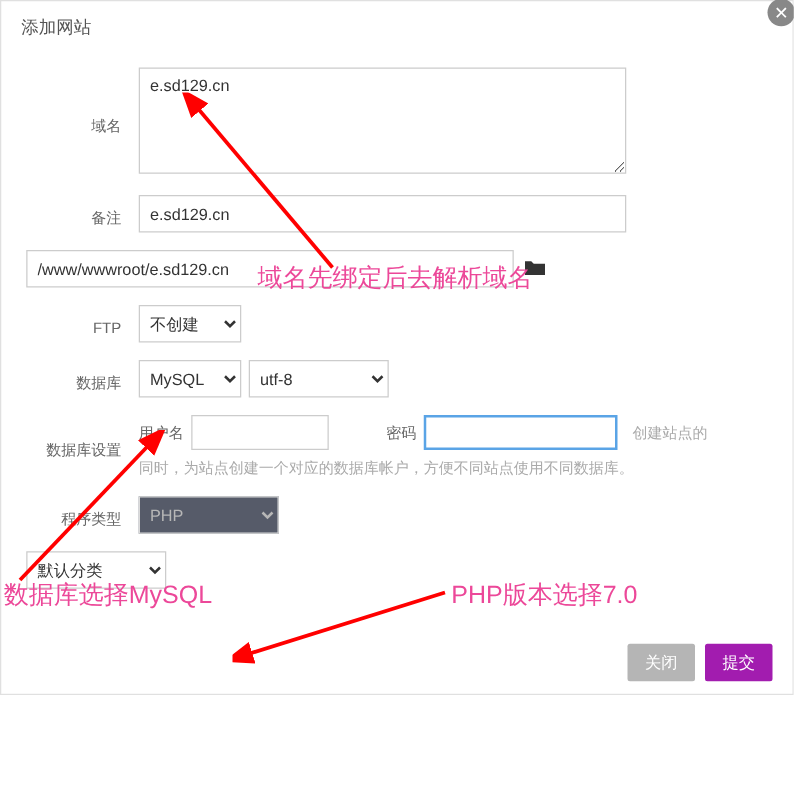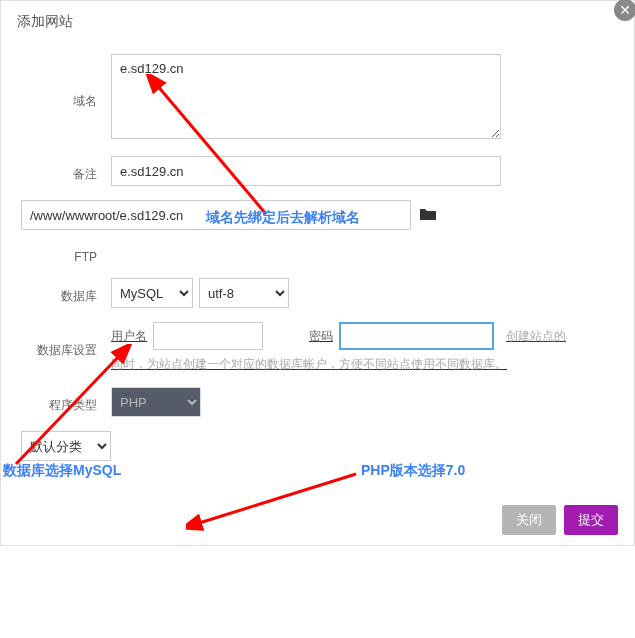--- a/index.html
+++ b/index.html
@@ -11,35 +11,35 @@
   .form-row { display: flex; align-items: center; margin-bottom: 14px; }
   .form-label { width: 90px; text-align: right; padding-right: 14px; color: #666; padding-top: 6px; font-size: 12px; }
   .form-control { flex: 0 0 auto; }
   textarea.txt { width: 390px; height: 85px; border: 1px solid #ccc; padding: 6px 8px; font-size: 13px; color: #333; resize: both; font-family: inherit; }
   input.txt { width: 390px; height: 30px; border: 1px solid #ccc; padding: 0 8px; font-size: 13px; color: #333; }
   .root-wrap { display: flex; align-items: center; }
   .folder-icon { margin-left: 8px; cursor: pointer; }
   select.sel { height: 30px; border: 1px solid #ccc; padding: 0 4px; font-size: 13px; background: #fff; color: #333; }
   select.sel[disabled] { background: #0f172a; color: #999; }
   .sel-82 { width: 82px; }
-  .sel-90 { width: 90px; }
+  .sel-90 { width: 112px; }
   .inline-group { display: flex; gap: 6px; align-items: center; }
-  .db-config-row .form-control { flex: 1; text-decoration: underline; }
+  .db-config-row .form-control { flex: 1; }
   .db-line { display: flex; align-items: center; gap: 6px; flex-wrap: nowrap; }
   .db-label { color: #666; font-size: 12px; }
   .db-input { height: 28px; border: 1px solid #ccc; width: 110px; padding: 0 6px; font-size: 12px; }
   .db-pwd { height: 28px; border: 2px solid #5aa4e6; width: 155px; padding: 0 6px; font-size: 12px; }
   .db-help { color: #aaa; font-size: 12px; margin-left: 6px; white-space: nowrap; }
   .db-hint { color: #aaa; font-size: 12px; margin-top: 6px; }
   .dialog-footer { display: flex; justify-content: flex-end; gap: 8px; padding: 10px 16px; }
   .btn { height: 30px; padding: 0 14px; border: none; border-radius: 2px; font-size: 13px; cursor: pointer; }
   .btn-cancel { background: #b5b5b5; color: #fff; }
   .btn-submit { background: #a21caf; color: #fff; }
   
-  .annotation { position: absolute; color: #3b82f6; font-size: 14px; font-weight: 700; pointer-events: none; }
+  .annotation { position: absolute; color: #ec4899; font-size: 20px; font-weight: 400; pointer-events: none; }
   .arrow { position: absolute; pointer-events: none; }
 </style>
 </head>
 <body>
 
 <div class="dialog">
   <div class="close-btn">✕</div>
   <div class="dialog-header">添加网站</div>
 
   <div class="dialog-body">
@@ -64,20 +64,25 @@
         <span class="folder-icon">
           <svg width="18" height="14" viewBox="0 0 18 14">
               <path d="M1 2 h5 l2 2 h9 v9 h-16 z" fill="#333"></path>
             </svg>
         </span>
       </div>
     </div>
 
     <div class="form-row">
       <div class="form-label">FTP</div>
+      <div class="form-control">
+        <select class="sel sel-82">
+          <option>不创建</option>
+        </select>
+      </div>
     </div>
 
     <div class="form-row">
       <div class="form-label">数据库</div>
       <div class="form-control inline-group">
         <select class="sel sel-82">
           <option>MySQL</option>
         </select>
         <select class="sel sel-90">
           <option>utf-8</option>

